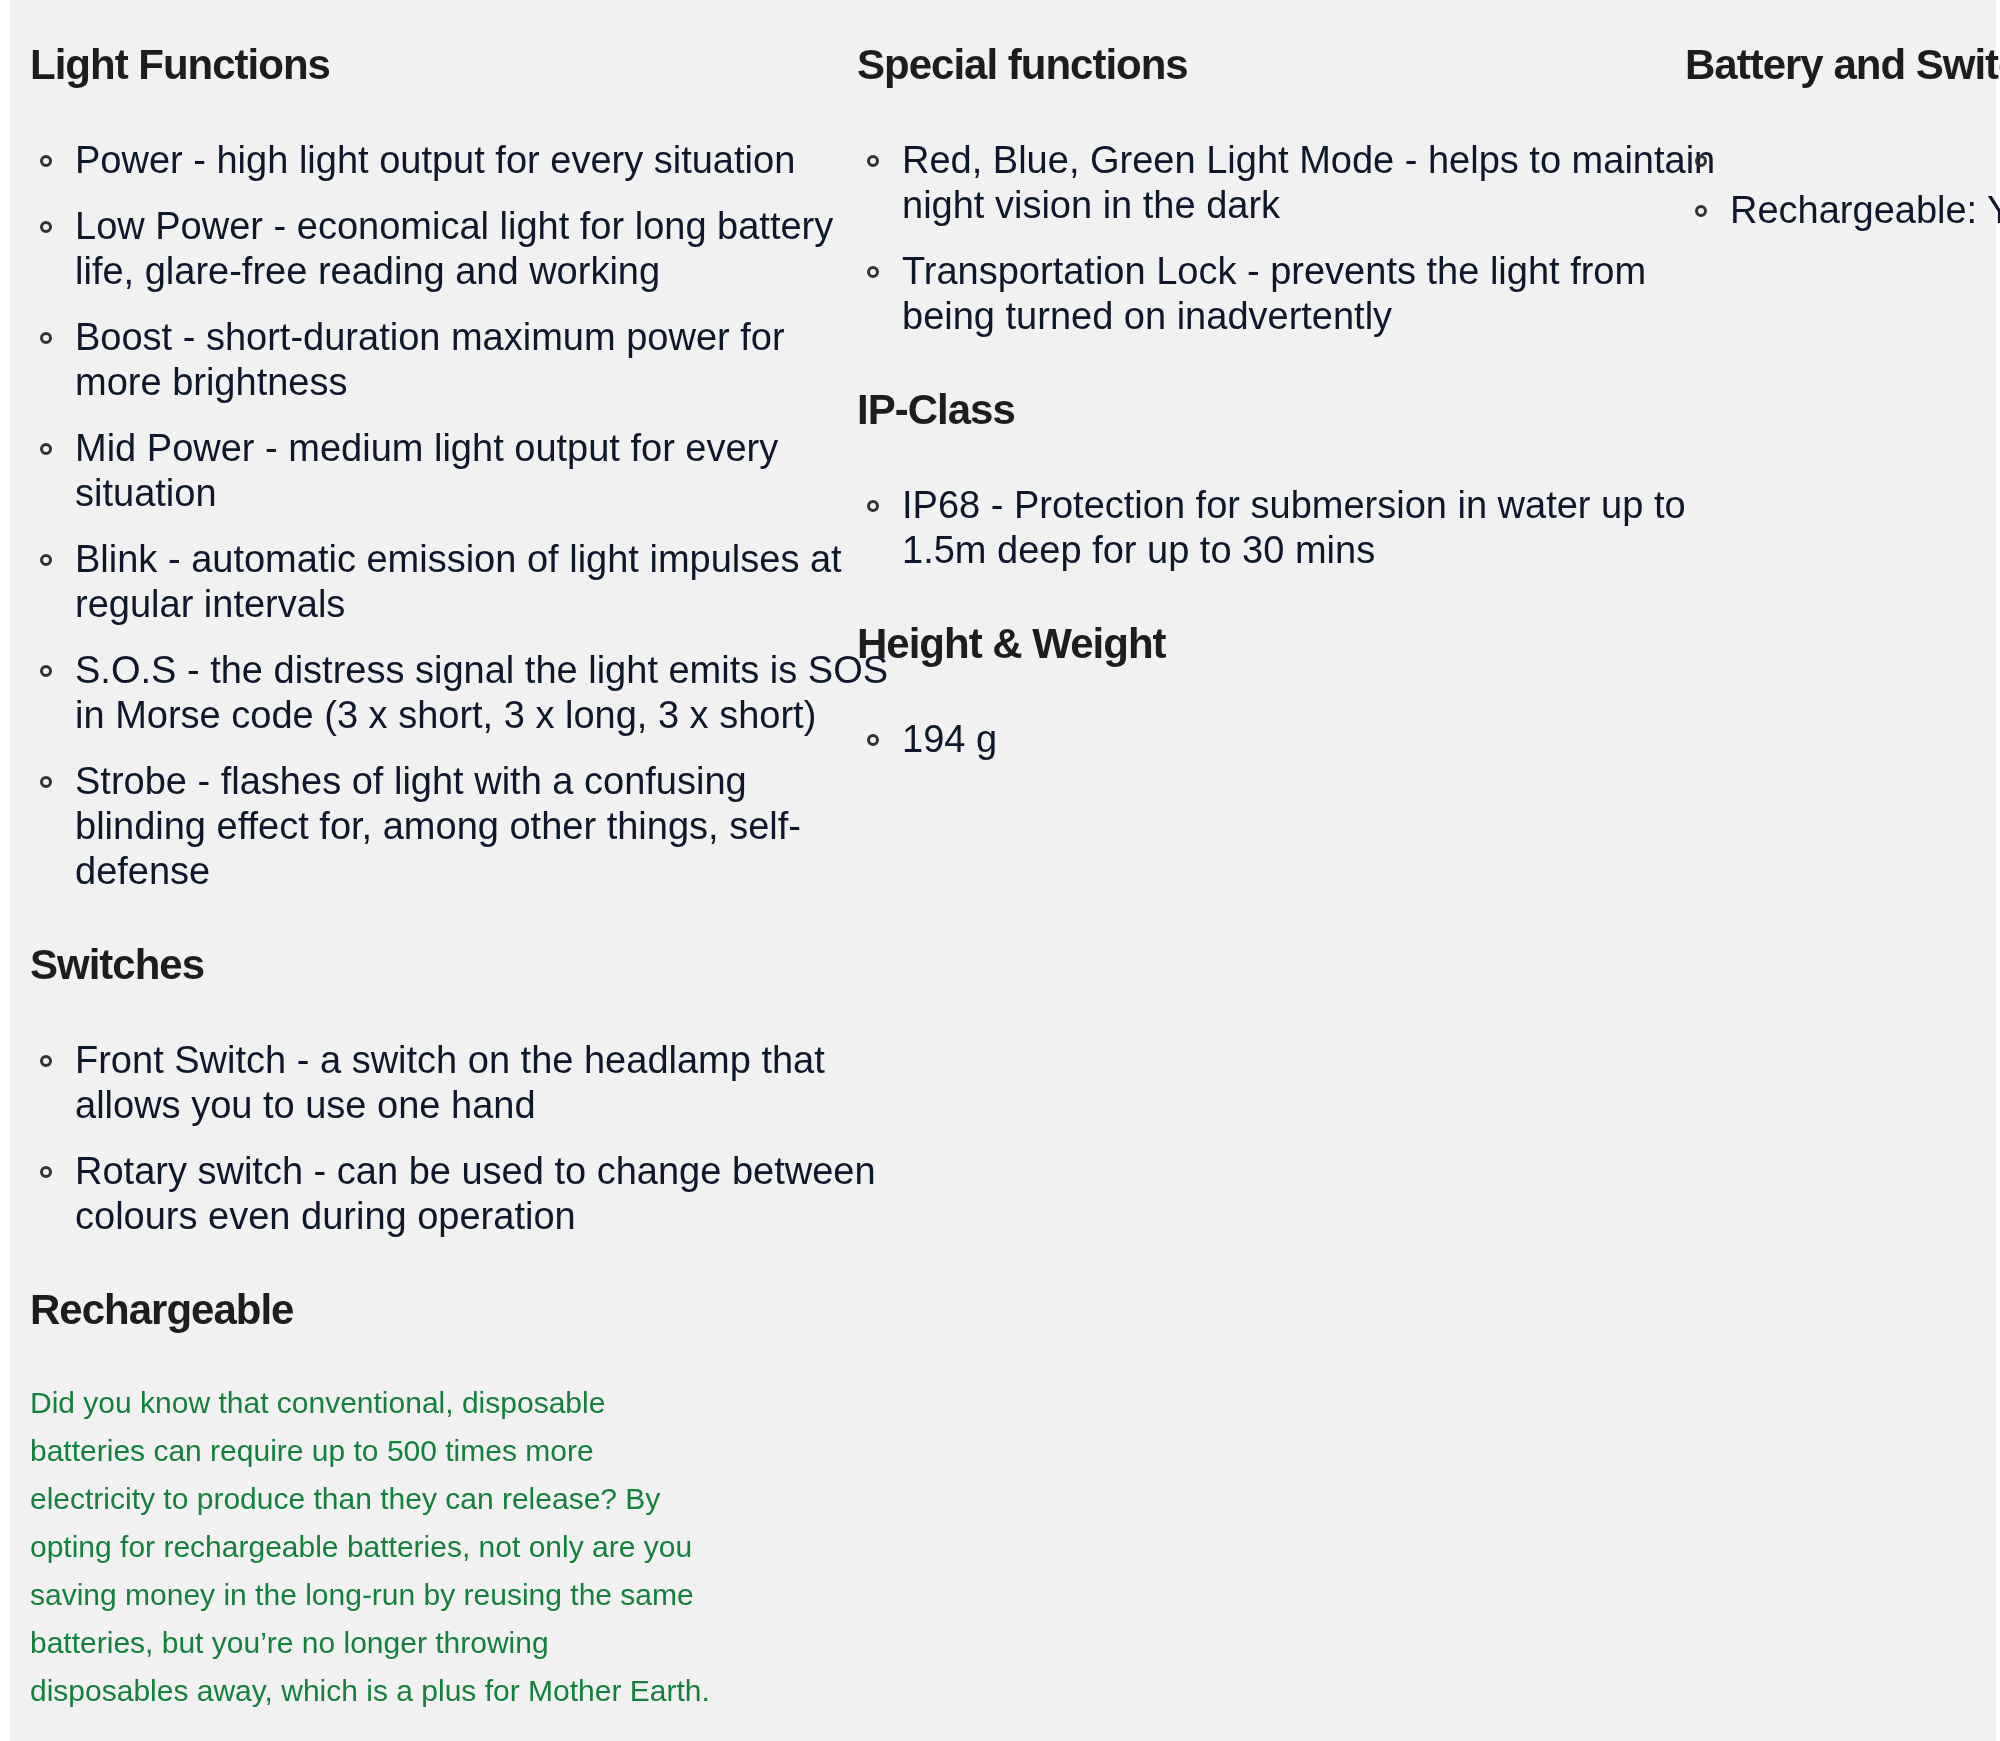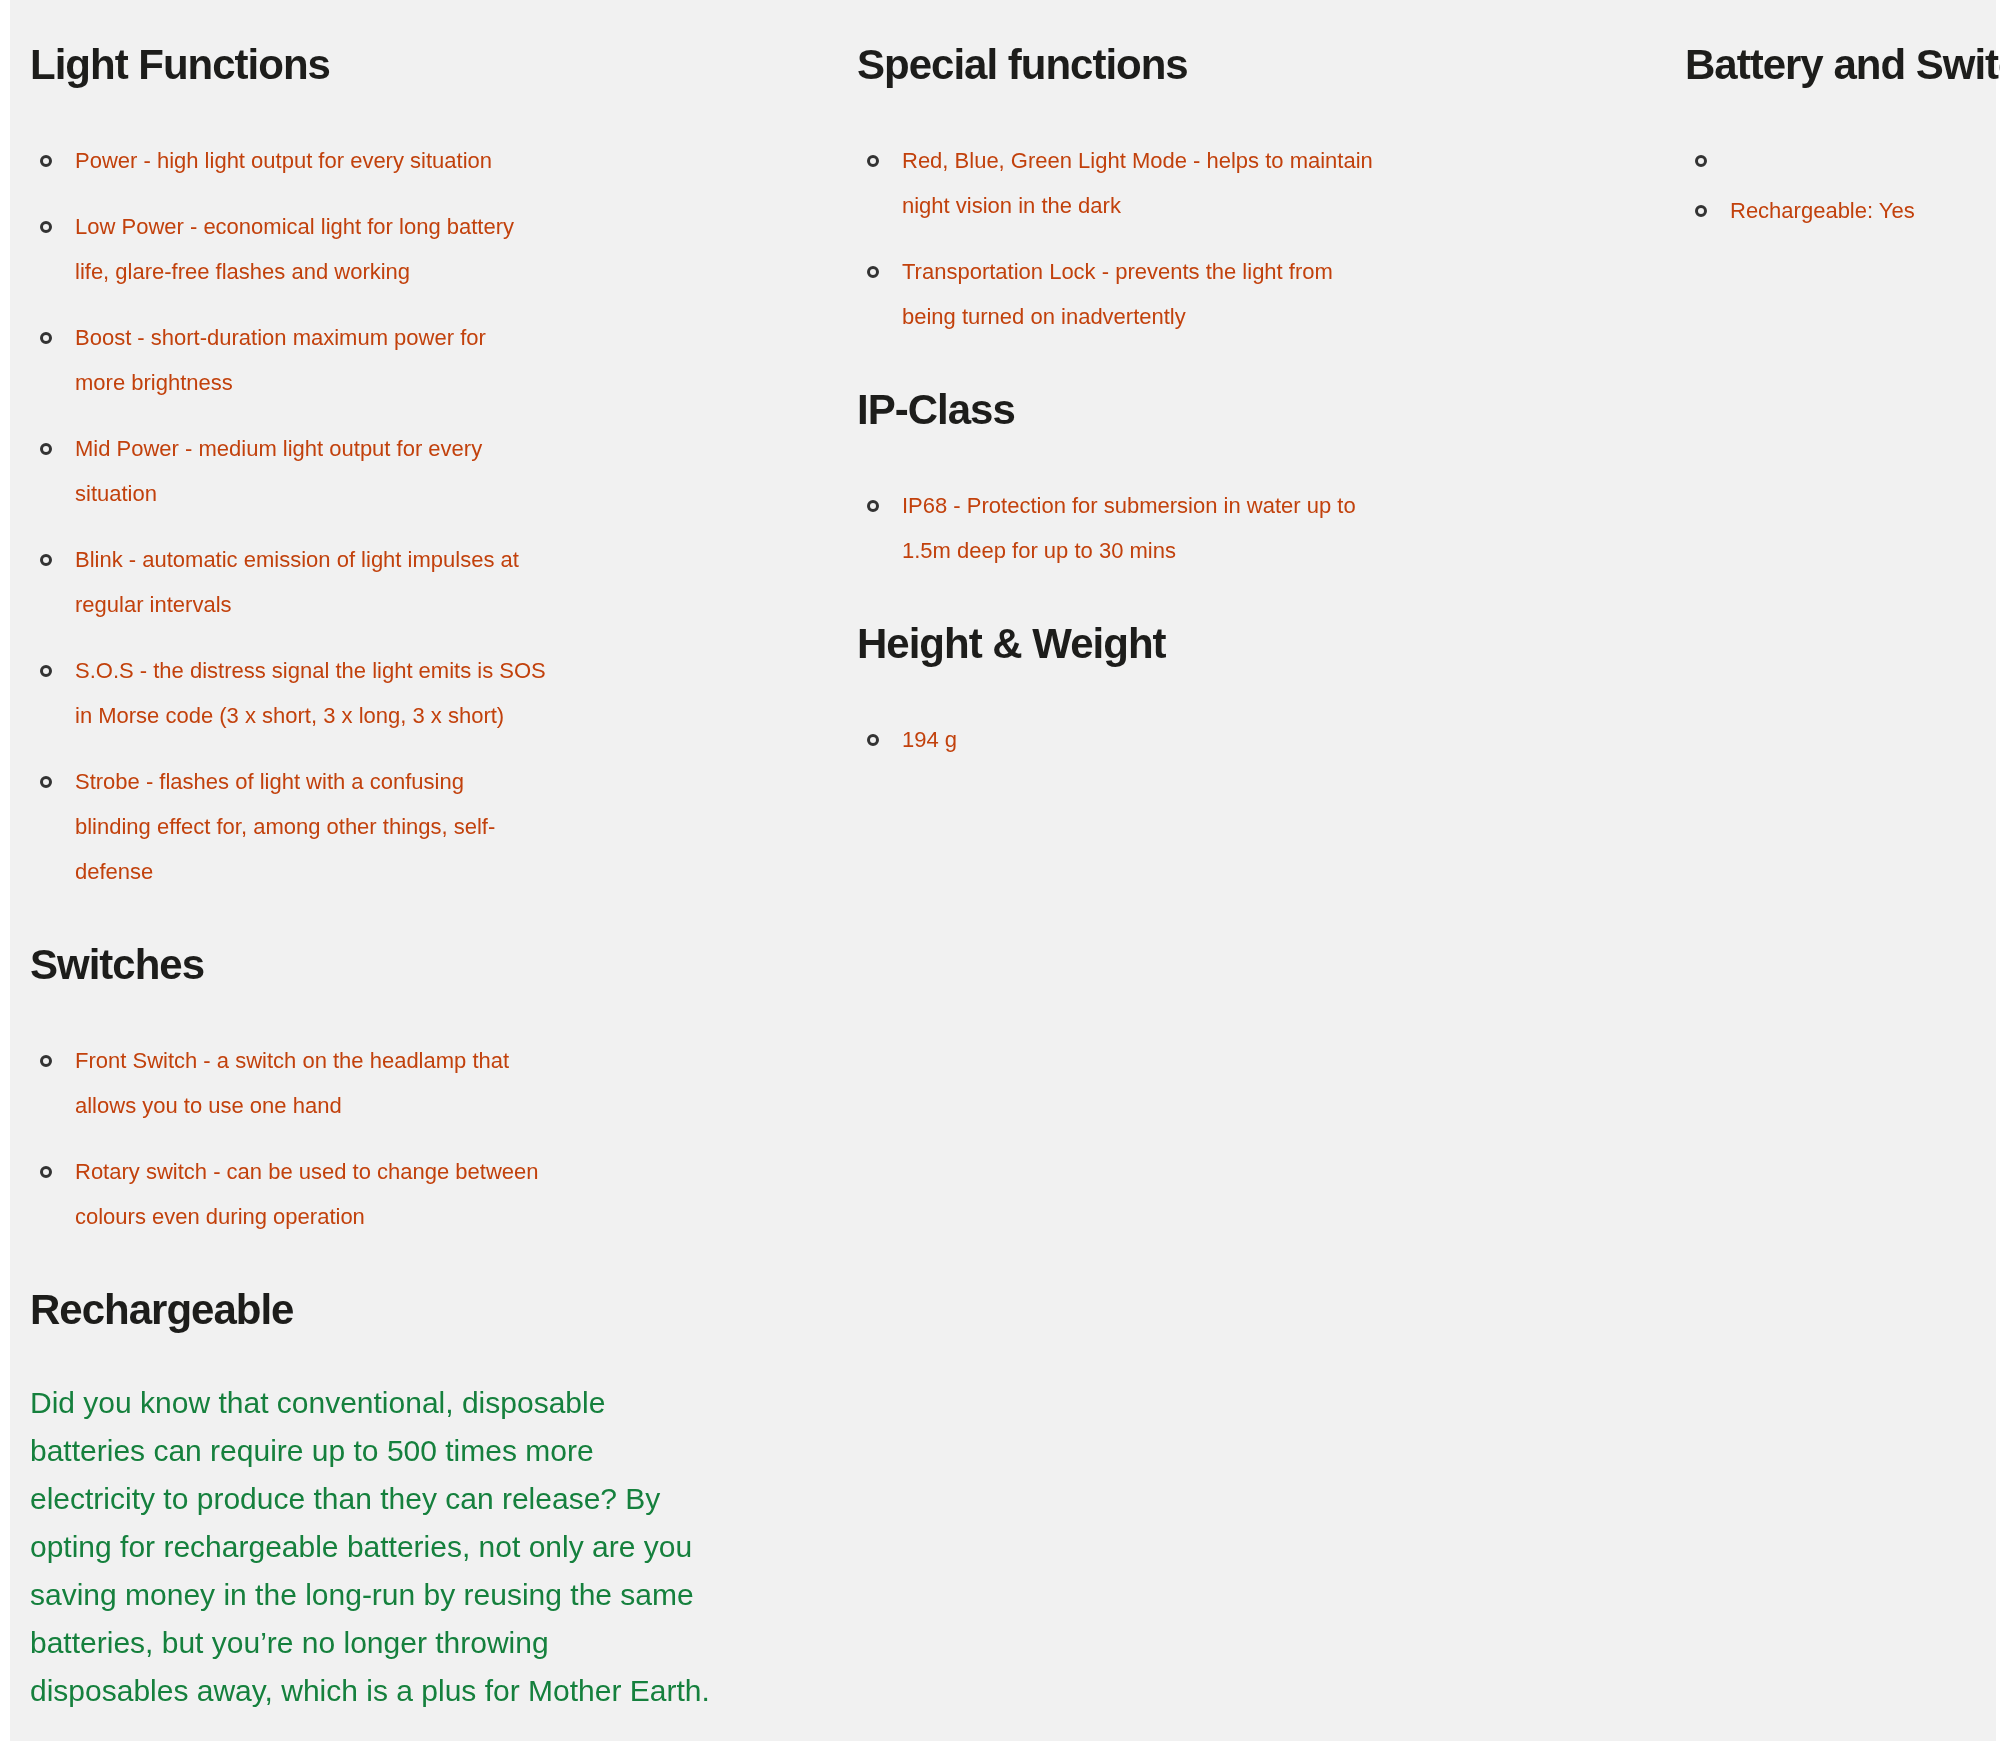--- a/index.html
+++ b/index.html
@@ -49,23 +49,23 @@
   .bullet {
     flex: 0 0 12px;
     width: 12px;
     height: 12px;
     box-sizing: border-box;
     border: 3px solid #333333;
     border-radius: 50%;
     margin: 17px 23px 0 10px;
   }
   .li-text {
-    font-size: 22px;
+    font-size: 38px;
     line-height: 45px;
-    color: #c2410c;
+    color: #0f172a;
     white-space: pre;
   }
   .para {
     font-size: 30px;
     line-height: 48px;
     color: #15803d;
     margin: 44px 0 0 0;
     white-space: pre;
   }
 </style>
@@ -78,21 +78,21 @@
     <section class="col">
       <h2>Light Functions</h2>
       <ul>
         <li>
           <span class="bullet"></span>
           <span class="li-text">Power - high light output for every situation</span>
         </li>
         <li>
           <span class="bullet"></span>
           <span class="li-text">Low Power - economical light for long battery
-life, glare-free flashes and working</span>
+life, glare-free reading and working</span>
         </li>
         <li>
           <span class="bullet"></span>
           <span class="li-text">Boost - short-duration maximum power for
 more brightness</span>
         </li>
         <li>
           <span class="bullet"></span>
           <span class="li-text">Mid Power - medium light output for every
 situation</span>

